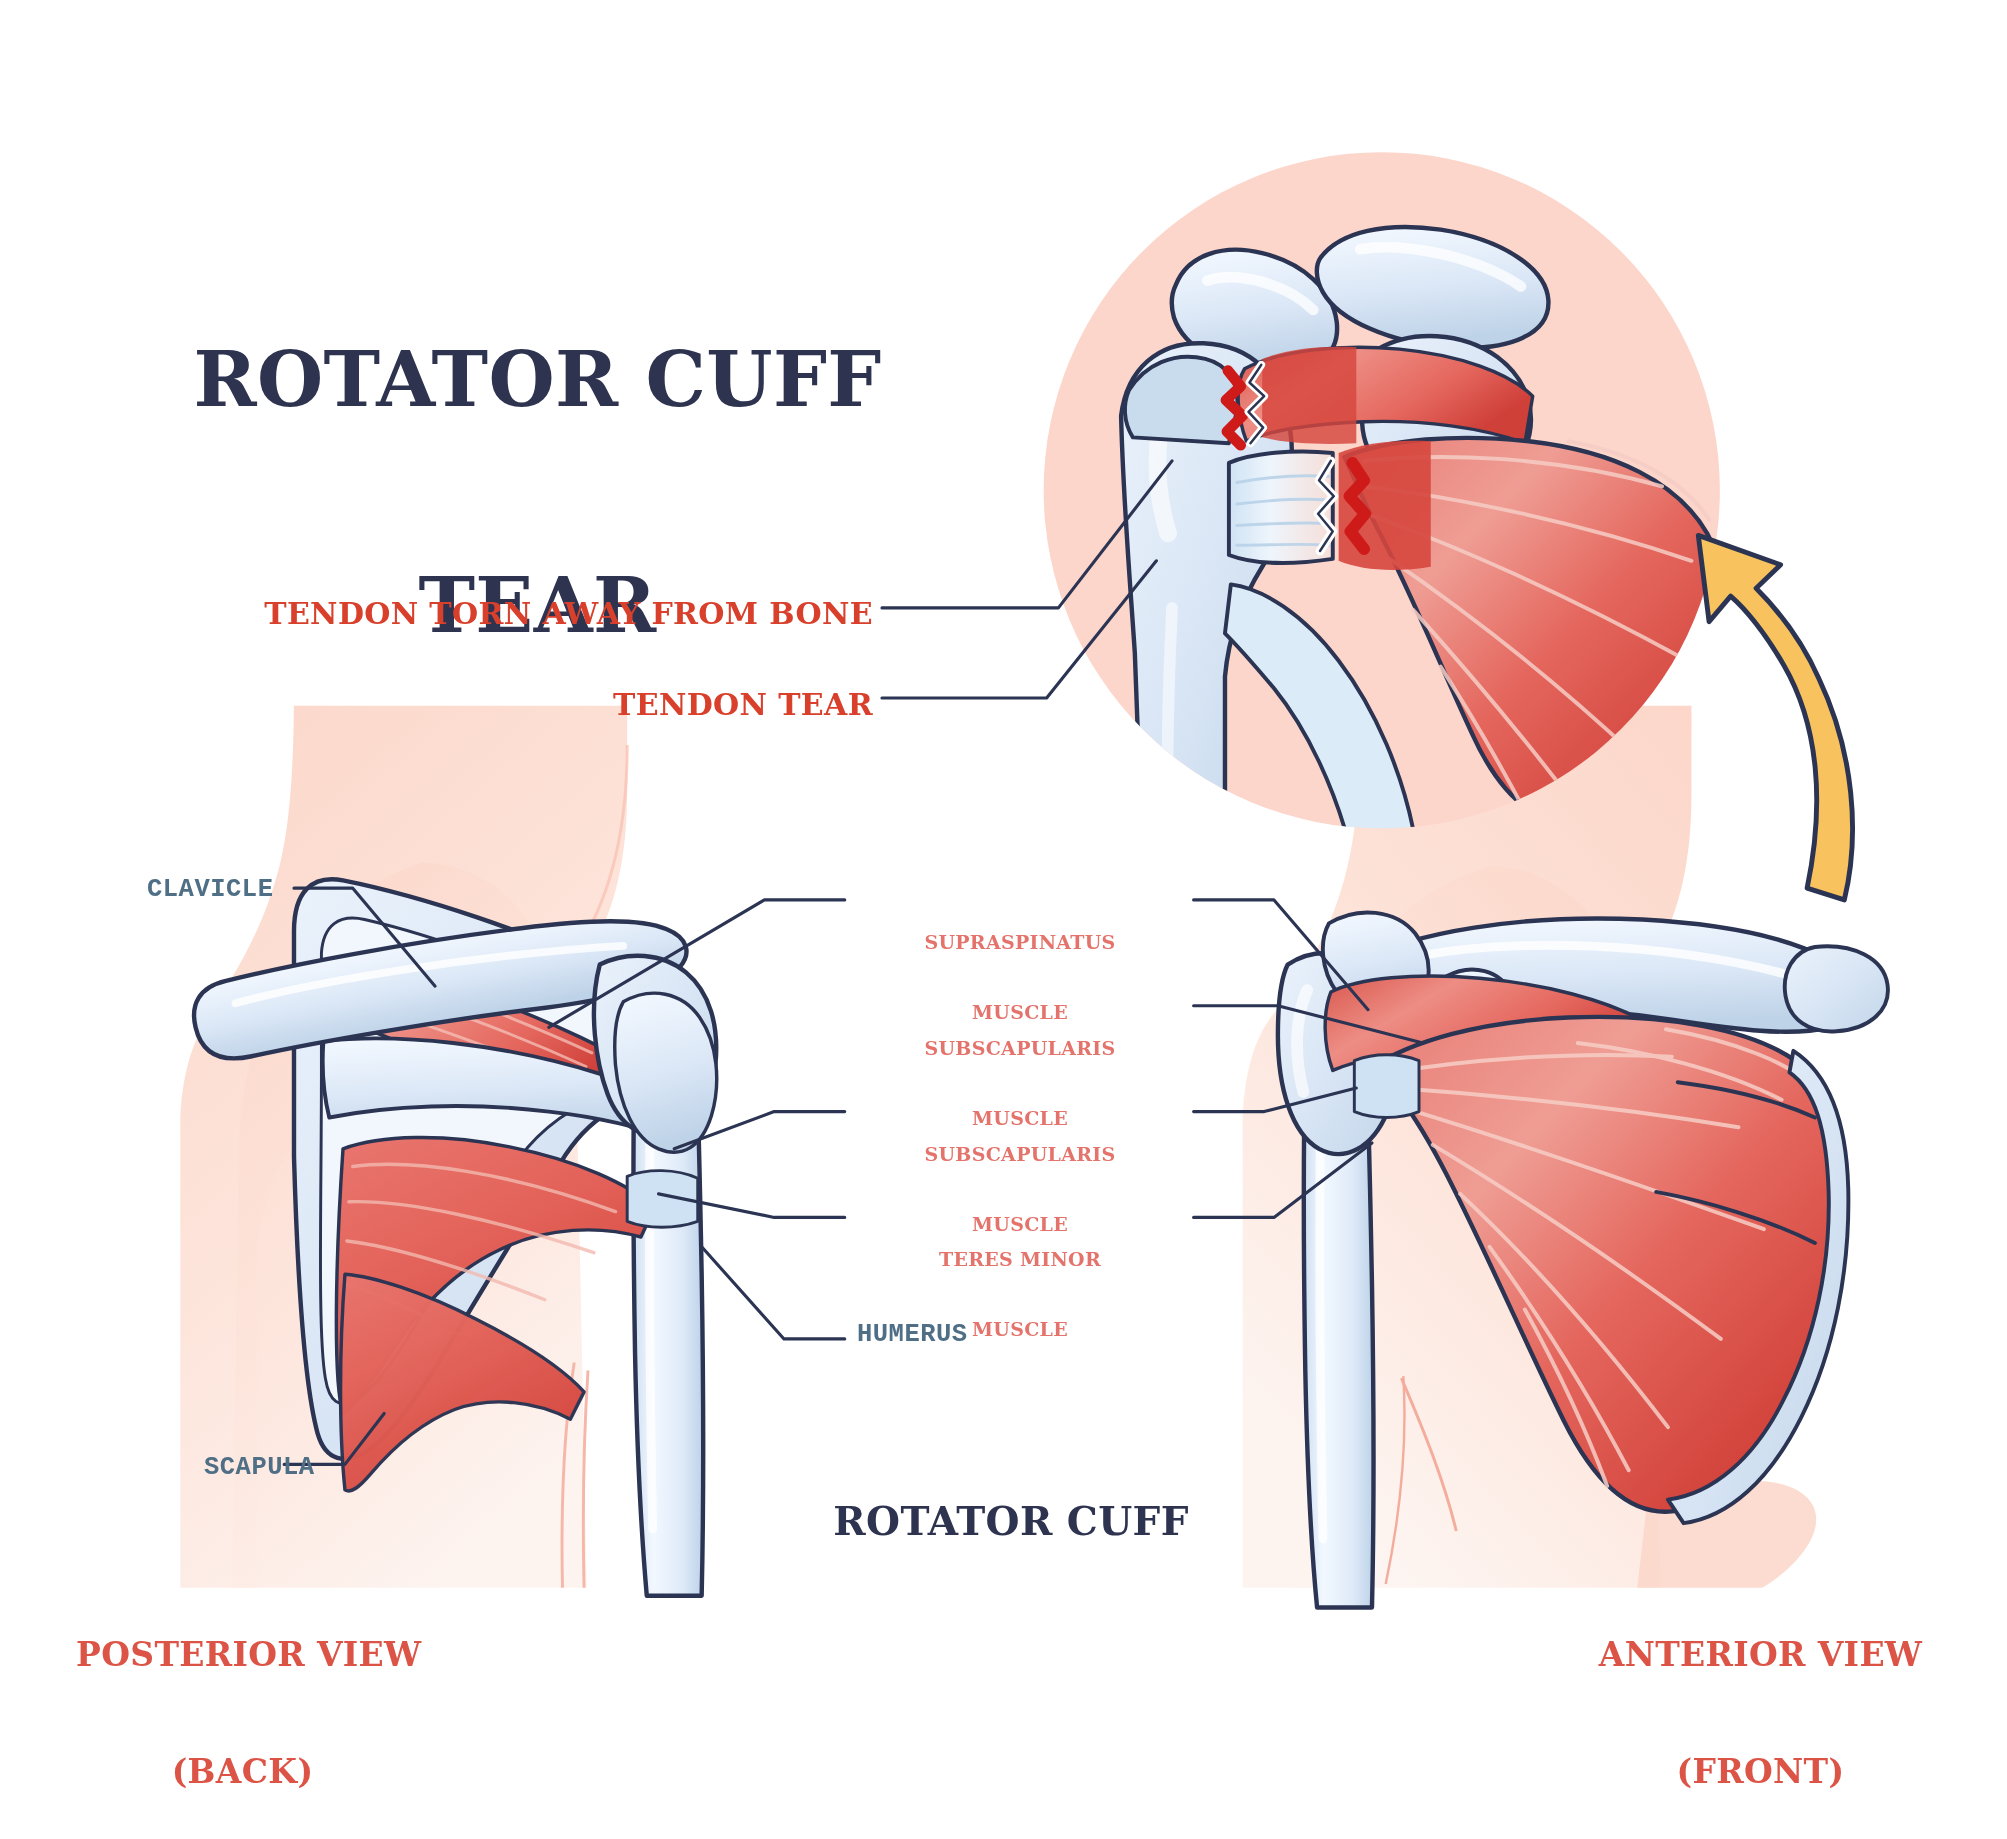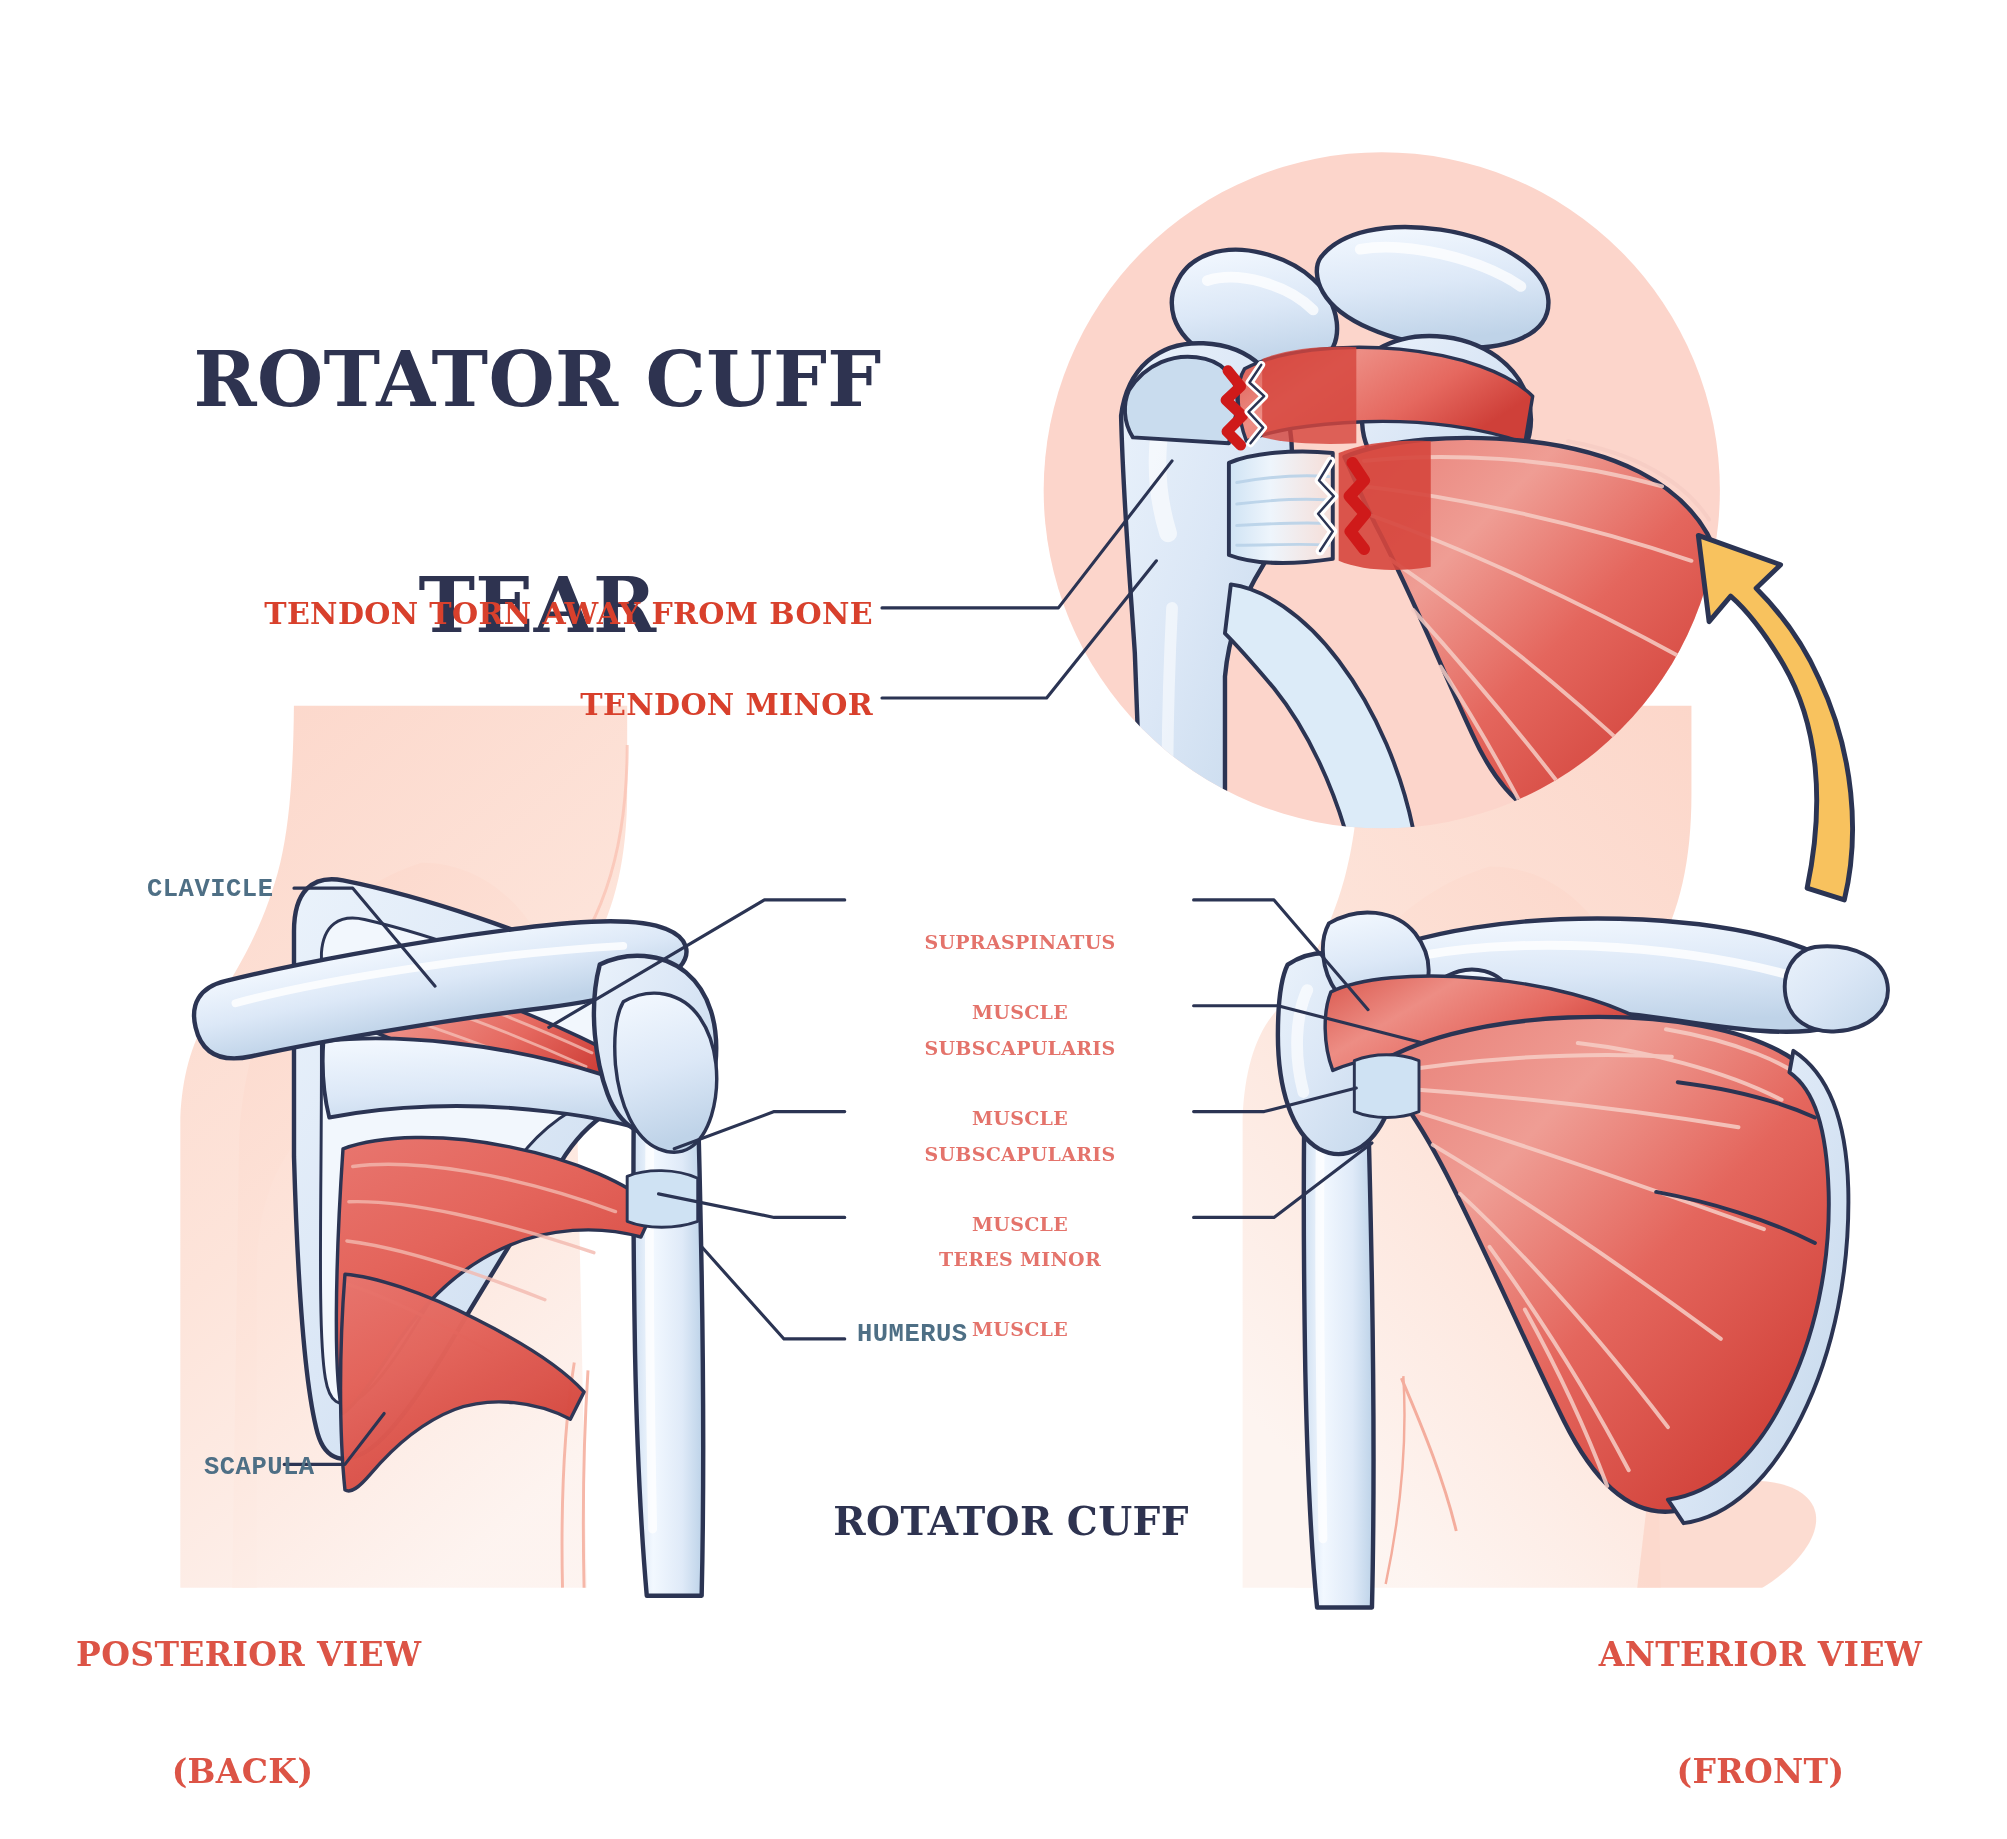--- a/index.html
+++ b/index.html
@@ -374,21 +374,21 @@
       <path d="M290 1494 L352 1494 L392 1442"></path>
     </g>
   </svg>
 
   <div class="txt title">
     <div>ROTATOR CUFF</div>
     <div>TEAR</div>
   </div>
 
   <div class="txt callout c1">TENDON TORN AWAY FROM BONE</div>
-  <div class="txt callout c2">TENDON MINOR</div>
+  <div class="txt callout c2">TENDON TEAR</div>
 
   <div class="txt muscle-label ml1">
     <div>SUPRASPINATUS</div>
     <div>MUSCLE</div>
   </div>
   <div class="txt muscle-label ml2">
     <div>SUBSCAPULARIS</div>
     <div>MUSCLE</div>
   </div>
   <div class="txt muscle-label ml3">

